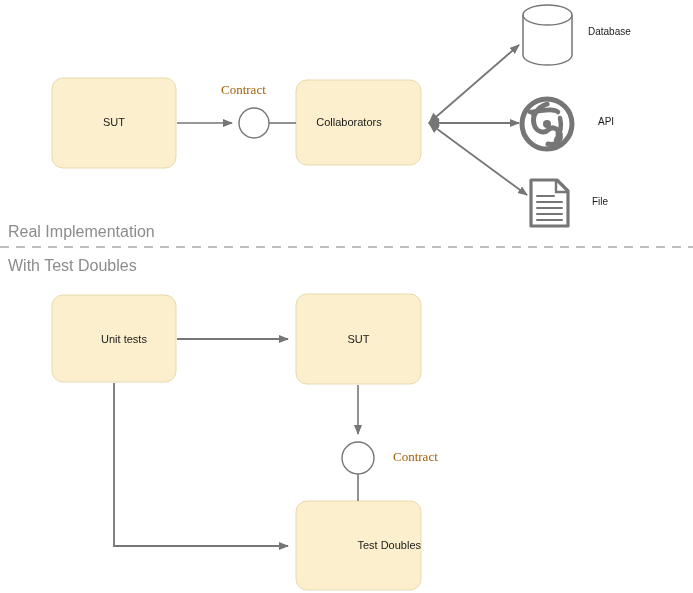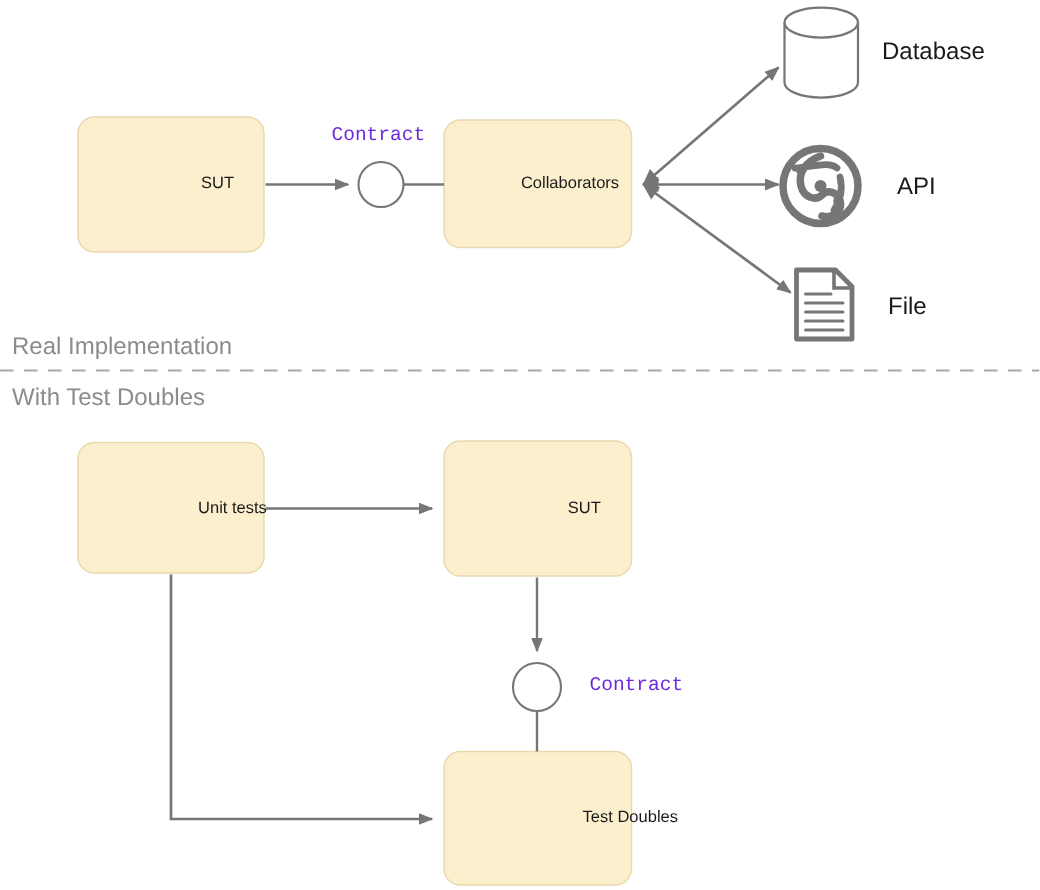--- a/index.html
+++ b/index.html
@@ -21,32 +21,31 @@
     width: 693px;
     height: 593px;
   }
   .node-label {
     position: absolute;
     font-size: 11px;
     color: #1a1a1a;
     white-space: nowrap;
     text-align: center;
     font-family: "Liberation Sans", sans-serif;
-    padding-left: 31px;
   }
   .edge-label {
     position: absolute;
     font-size: 13px;
-    color: #6d28d9;
+    color: #a16207;
     white-space: nowrap;
-    font-family: Liberation Mono, monospace;
+    font-family: Liberation Serif, serif;
   }
   .icon-label {
     position: absolute;
-    font-size: 16px;
+    font-size: 10px;
     color: #1a1a1a;
     white-space: nowrap;
     font-family: "Liberation Sans", sans-serif;
   }
   .section-label {
     position: absolute;
     font-size: 16px;
     color: #8c8c8c;
     white-space: nowrap;
     font-family: "Liberation Sans", sans-serif;

